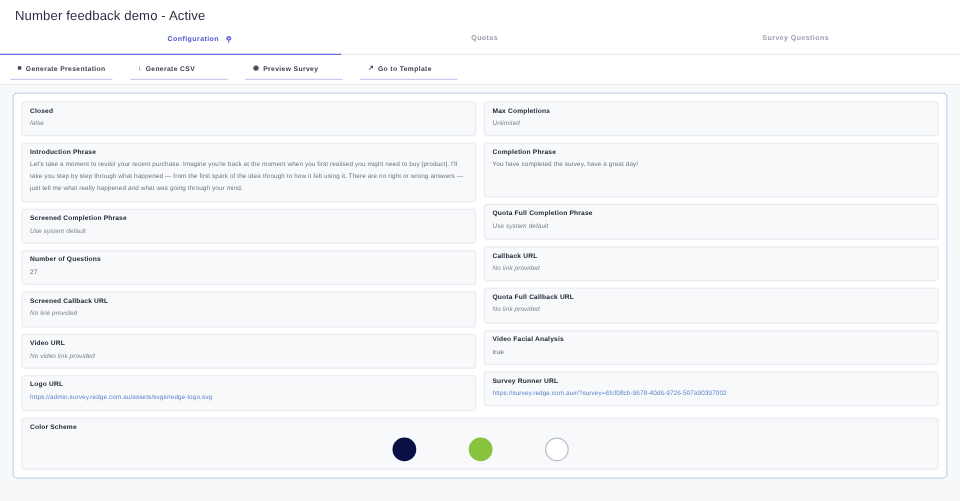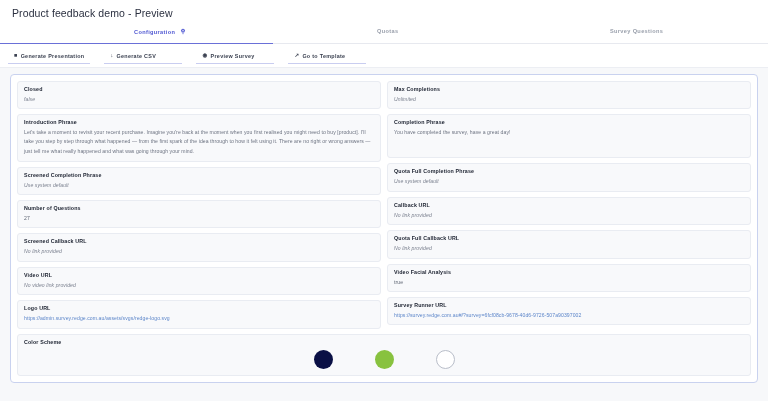--- a/index.html
+++ b/index.html
@@ -206,21 +206,21 @@
     box-sizing: border-box;
   }
   .swatch.outline {
     border: 1px solid #b9bec9;
   }
 </style>
 </head>
 <body>
 
 <div class="app-header">
-  <div class="page-title">Product feedback demo - Preview</div>
+  <div class="page-title">Number feedback demo - Active</div>
 </div>
 
 <div class="tabbar">
   <div class="tab-rail"></div>
 
   <div class="tab active tab-cfg">
     <span>Configuration</span>
     <span class="tab-icon">
       <svg width="8" height="8" viewBox="0 0 16 16">
         <path fill="#4f57d2" d="M8 1.2l1.3 1.1h1.8v1.8l1.3 1.2-1.3 1.3v1.8H9.3L8 9.6 6.7 8.4H4.9V6.6L3.6 5.3l1.3-1.2V2.3h1.8z"></path>

